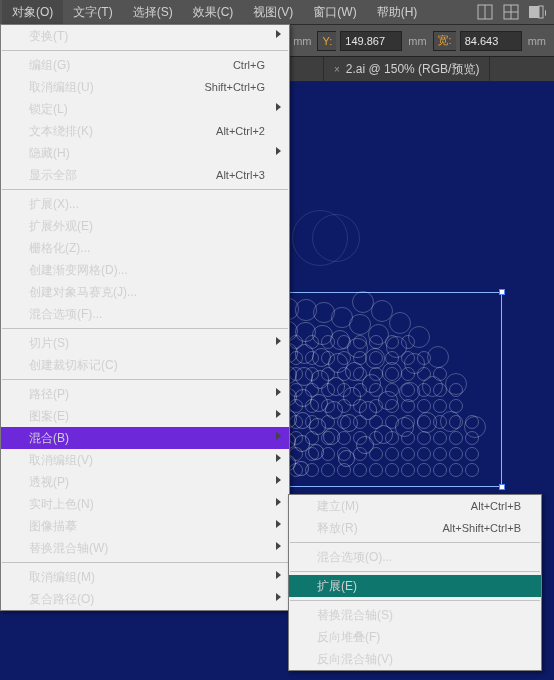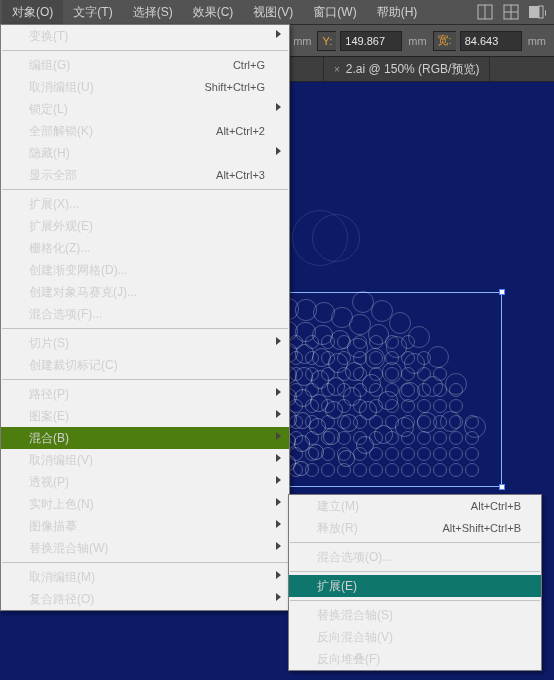--- a/index.html
+++ b/index.html
@@ -16,21 +16,21 @@
 .tool-label.orange{color:#e8a03a}
 .tabbar{height:26px;background:#3e3e3e;border-top:1px solid #222;border-bottom:1px solid #222;display:flex;align-items:stretch;position:relative;z-index:5}
 .tab{padding:0 10px;display:flex;align-items:center;gap:6px;border-right:1px solid #2b2b2b;background:#3e3e3e;color:#bbb;font-size:11px}
 .tab .x{font-size:10px;color:#999}
 .canvas{position:absolute;top:82px;left:0;right:0;bottom:0;background:#0d1a66;z-index:1}
 .deco{position:absolute;border:1px solid rgba(255,255,255,.45);border-radius:50%}
 .sel-box{position:absolute;border:1px solid #8bb4ff}
 .sel-handle{position:absolute;width:6px;height:6px;background:#fff;border:1px solid #5087ff}
 .dropdown{position:absolute;top:24px;left:0;width:290px;background:#f1f1f1;border:1px solid #7a7a7a;box-shadow:2px 2px 4px rgba(0,0,0,.4);z-index:100}
 .dropdown .row{height:22px;display:flex;align-items:center;padding:0 24px 0 28px;color:#222;position:relative}
-.dropdown .row.hi{background:#4d7c0f}
+.dropdown .row.hi{background:#6d28d9}
 .dropdown .row .sc{margin-left:auto;color:#555;font-size:11px}
 .dropdown .row .arr{position:absolute;right:8px;top:5px;border-left:5px solid #444;border-top:4px solid transparent;border-bottom:4px solid transparent}
 .dropdown .sep{height:1px;background:#c3c3c3;margin:3px 1px}
 .dropdown .dis{color:#999}
 .submenu{position:absolute;top:494px;left:288px;width:254px;background:#f1f1f1;border:1px solid #7a7a7a;box-shadow:2px 2px 4px rgba(0,0,0,.4);z-index:101}
 .submenu .row{height:22px;display:flex;align-items:center;padding:0 20px 0 28px;color:#222;position:relative}
 .submenu .row.hi{background:#0f766e}
 .submenu .row .sc{margin-left:auto;color:#555;font-size:11px}
 .submenu .sep{height:1px;background:#c3c3c3;margin:3px 1px}
 .submenu .dis{color:#999}
@@ -275,21 +275,21 @@
     </div>
   <div class="row">
       <span>取消编组(U)</span>
       <span class="sc">Shift+Ctrl+G</span>
     </div>
   <div class="row">
       <span>锁定(L)</span>
       <span class="arr"></span>
     </div>
   <div class="row">
-      <span>全部解锁(K)</span>
+      <span>文本绕排(K)</span>
       <span class="sc">Alt+Ctrl+2</span>
     </div>
   <div class="row">
       <span>隐藏(H)</span>
       <span class="arr"></span>
     </div>
   <div class="row dis">
       <span>显示全部</span>
       <span class="sc">Alt+Ctrl+3</span>
     </div>
@@ -379,18 +379,18 @@
     </div>
   <div class="sep"></div>
   <div class="row hi">
       <span>扩展(E)</span>
     </div>
   <div class="sep"></div>
   <div class="row dis">
       <span>替换混合轴(S)</span>
     </div>
   <div class="row">
+      <span>反向堆叠(F)</span>
+    </div>
+  <div class="row">
       <span>反向混合轴(V)</span>
     </div>
-  <div class="row">
-      <span>反向堆叠(F)</span>
-    </div>
 </div>
 
 </body></html>

